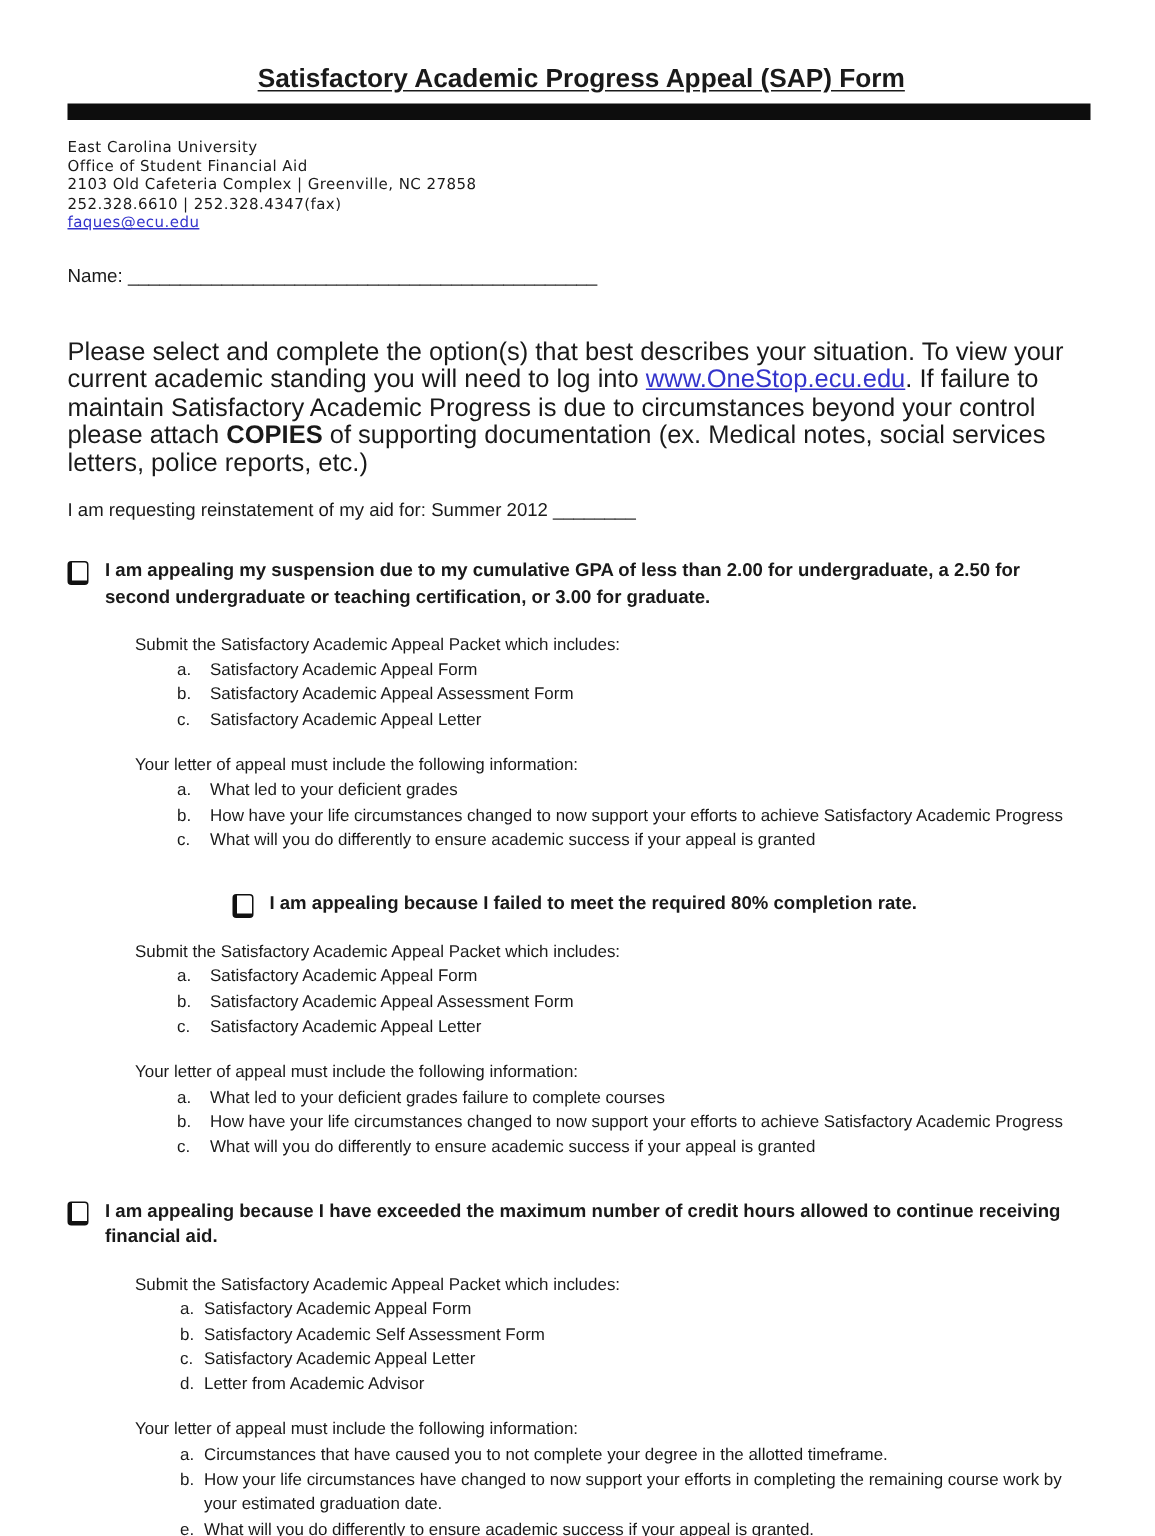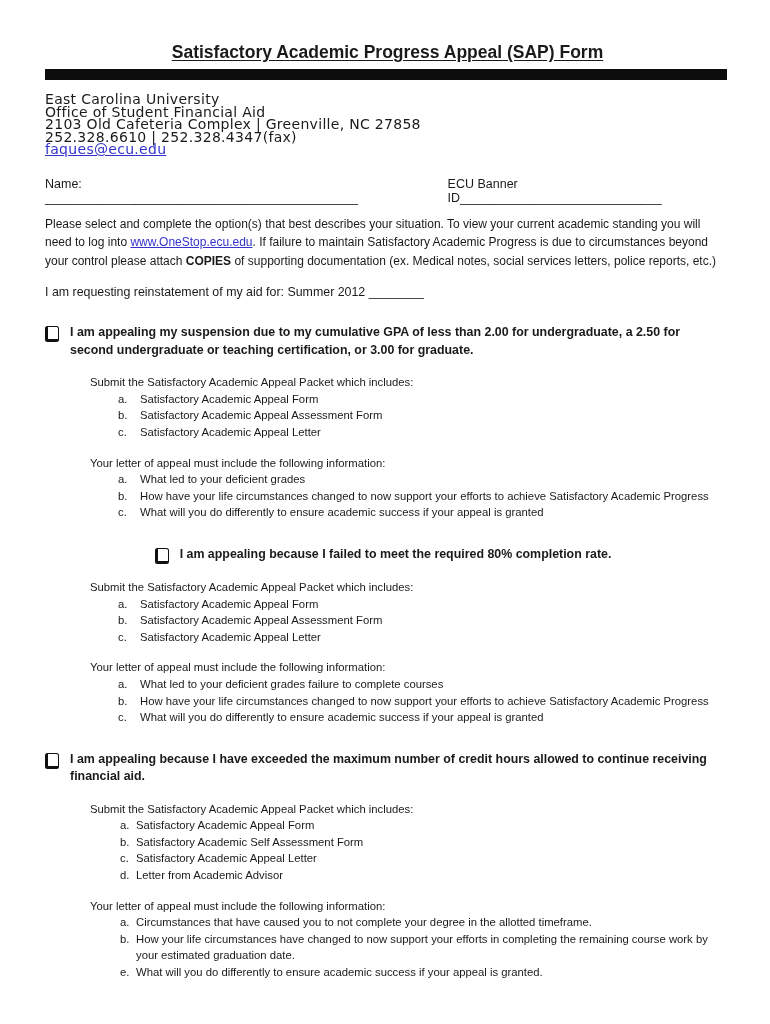--- a/index.html
+++ b/index.html
@@ -7,28 +7,28 @@
     width:770px;height:1024px;background:#ffffff;color:#1a1a1a;
     font-family:"Liberation Sans",sans-serif;overflow:hidden;
   }
   .page{padding:42px 64px 0 45px;width:685px;}
   .title{
     text-align:center;font-weight:bold;font-size:17.5px;line-height:20px;
   }
   .title span{text-decoration:underline;text-underline-offset:2px;}
   .bar{height:11px;background:#0d0d0d;margin-top:7px;width:682px;}
   .addr{
-    margin-top:13px;font-family:"DejaVu Sans",sans-serif;font-size:14px;
+    margin-top:13px;font-family:"DejaVu Sans",sans-serif;font-size:10px;
     line-height:12.6px;letter-spacing:0.3px;
   }
   a.link{color:#3333cc;text-decoration:underline;cursor:pointer;}
   .name-row{margin-top:21px;font-size:12.5px;display:flex;align-items:flex-end;}
   .blank{white-space:nowrap;letter-spacing:0;}
   .banner-part{margin-left:56px;}
-  .intro{margin-top:10px;font-size:12px;line-height:18.4px;width:682px;}
+  .intro{margin-top:35px;font-size:17px;line-height:18.4px;width:682px;}
   .reinstate{margin-top:15px;font-size:12.4px;}
   .reinstate .lbl{font-weight:normal;}
   .opt{display:flex;margin-top:25px;font-size:12.4px;font-weight:bold;line-height:17.5px;width:676px;justify-content:center;}
   .cb{
     width:10px;height:12px;flex:none;margin:2px 11px 0 0;
     border:1.6px solid #111;border-left-width:3.2px;border-bottom-width:3.2px;
     border-radius:2.5px;background:#fff;cursor:pointer;
   }
   .sub{margin-left:45px;margin-top:15px;font-size:11.3px;line-height:16.6px;}
   .sub2{margin-top:14px;}
@@ -52,23 +52,20 @@
     <div>Office of Student Financial Aid</div>
     <div>2103 Old Cafeteria Complex | Greenville, NC 27858</div>
     <div>252.328.6610 | 252.328.4347(fax)</div>
     <div><a class="link">faques@ecu.edu</a></div>
   </div>
 
   <div class="name-row">
     <span class="name-part">
       <span>Name:</span>
       <span class="blank">_____________________________________________</span>
-    </span>
-    <span class="banner-part">
-      <span>ECU Banner ID</span><span class="blank">_____________________________</span>
     </span>
   </div>
 
   <div class="intro"><span>Please select and complete the option(s) that best describes your situation. To view your current academic standing you will need to log into </span><a class="link">www.OneStop.ecu.edu</a><span>.  If failure to maintain Satisfactory Academic Progress is due to circumstances beyond your control please attach </span><b>COPIES</b><span> of supporting documentation (ex. Medical notes, social services letters, police reports, etc.)</span></div>
 
   <div class="reinstate">
     <span class="lbl">I am requesting reinstatement of my aid for:</span>
     <span>Summer 2012</span>
     <span class="blank">________</span>
   </div>

